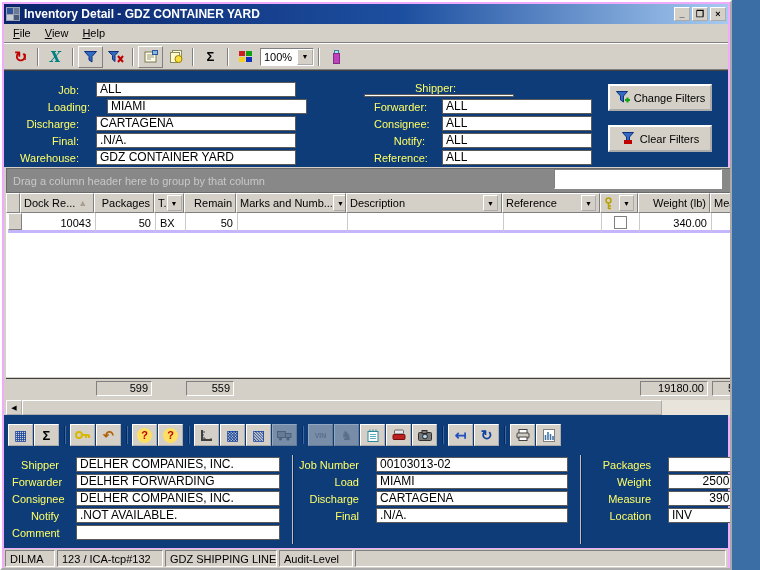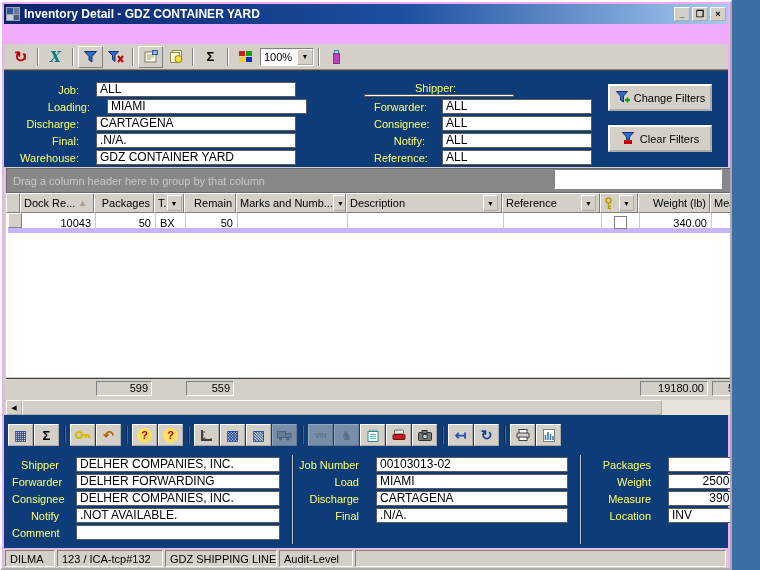--- a/index.html
+++ b/index.html
@@ -47,21 +47,21 @@
   .groupinput{position:absolute;left:550px;top:2px;width:168px;height:20px;background:#fff;
     border:1px solid;border-color:#808080 #fff #fff #808080;}
   .ghead,.grow,.gfoot{position:absolute;left:2px;display:flex;}
   .ghead{top:26px;height:20px;}
   .hc{background:#d4d0c8;border:1px solid;border-color:#fff #808080 #808080 #fff;height:20px;
       display:flex;align-items:center;padding:0 3px;white-space:nowrap;overflow:hidden;}
   .hdrop{width:15px;height:16px;background:#d4d0c8;border:1px outset #fff;display:flex;align-items:center;
       justify-content:center;font-size:7px;margin-left:auto;flex:none;}
   .sortglyph{color:#a89e90;font-size:9px;margin-left:3px;}
   .gridbody{position:absolute;left:2px;top:46px;width:738px;height:164px;background:#fff;}
-  .grow{height:20px;border-bottom:5px solid #c4b5fd;background:#fff;}
+  .grow{height:20px;border-bottom:3px solid #c4b5fd;background:#fff;}
   .rc{height:19px;display:flex;align-items:center;padding:0 4px;border-right:1px solid #cacaca;
       white-space:nowrap;overflow:hidden;}
   .num{justify-content:flex-end;}
   .selcell{width:14px;flex:none;background:#d4d0c8;border:1px solid;border-color:#fff #808080 #808080 #fff;
       display:flex;align-items:center;justify-content:center;font-size:8px;padding:0;}
   .c-dock{width:74px;}.c-pkg{width:60px;}.c-typ{width:30px;}.c-rem{width:52px;}.c-mrk{width:110px;}
   .c-dsc{width:156px;}.c-ref{width:98px;}.c-chk{width:38px;justify-content:center;}.c-wgt{width:72px;}.c-msr{width:30px;border-right:none;}
   .hc.c-dock{width:74px;}.hc.c-wgt{justify-content:flex-end;}
   .sel .rc{background:#0a246a;color:#fff;border-right-color:#0a246a;}
   .sel .focuscell{background:#fff;color:#000;outline:1px dotted #000;outline-offset:-2px;}
@@ -122,20 +122,25 @@
         <span>_</span>
       </span>
     <span class="winbtn">
         <span>❐</span>
       </span>
     <span class="winbtn">
         <span>×</span>
       </span>
   </div>
 
+  <div class="menubar">
+    <span class="menu-item">File</span>
+    <span class="menu-item">View</span>
+    <span class="menu-item">Help</span>
+  </div>
 
   <div class="toolbar">
     <span class="tbtn">
         <span class="ico-red">↻</span>
         <span class="bang">!</span>
       </span>
     <span class="tsep"></span>
     <span class="tbtn">
         <span class="ico-excel">X</span>
       </span>

